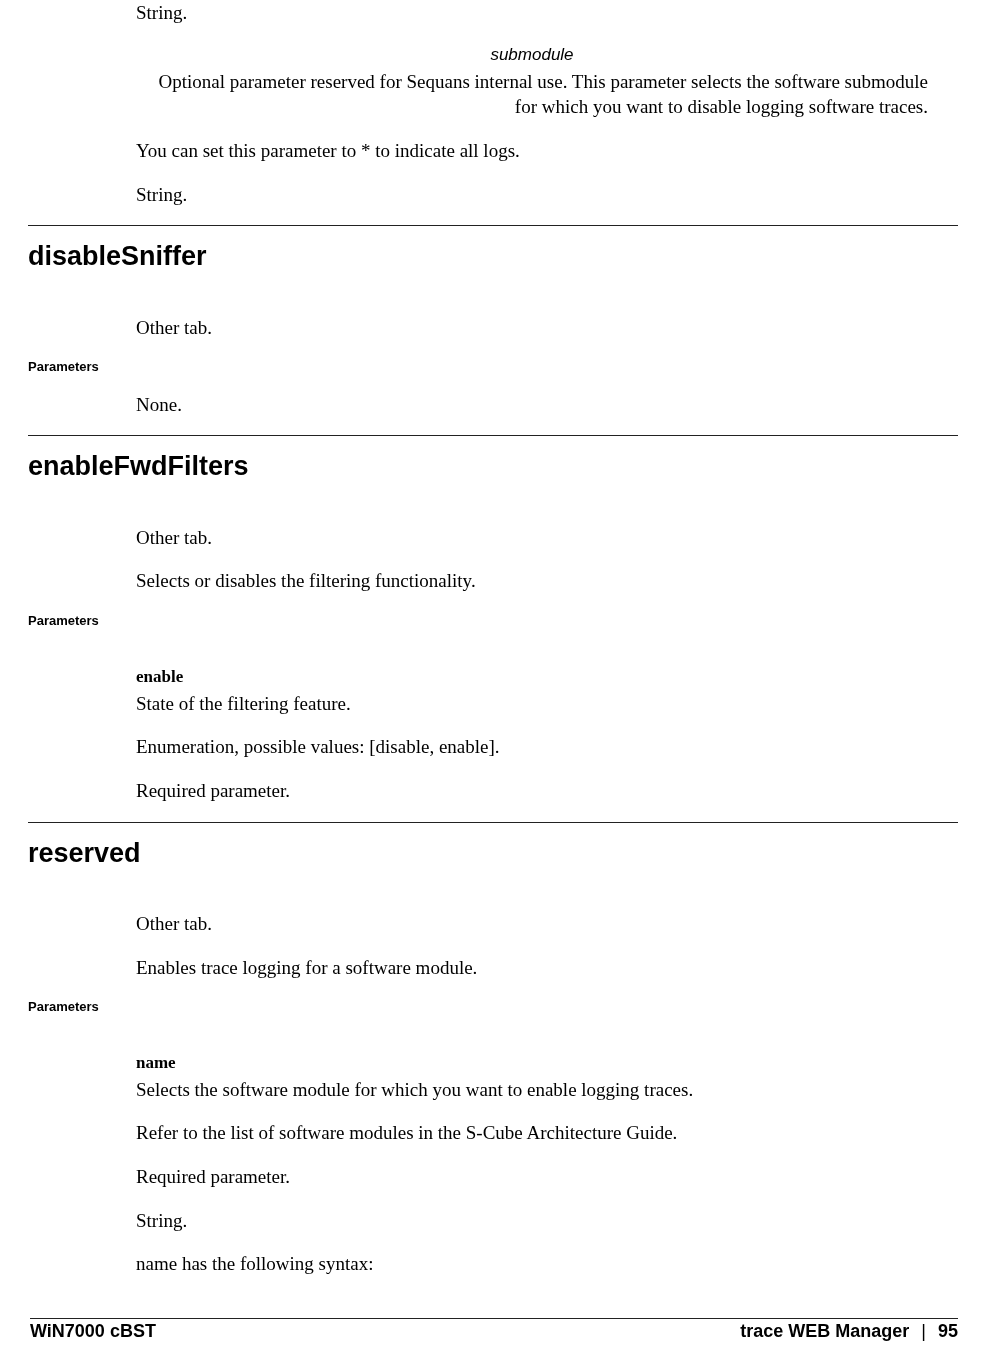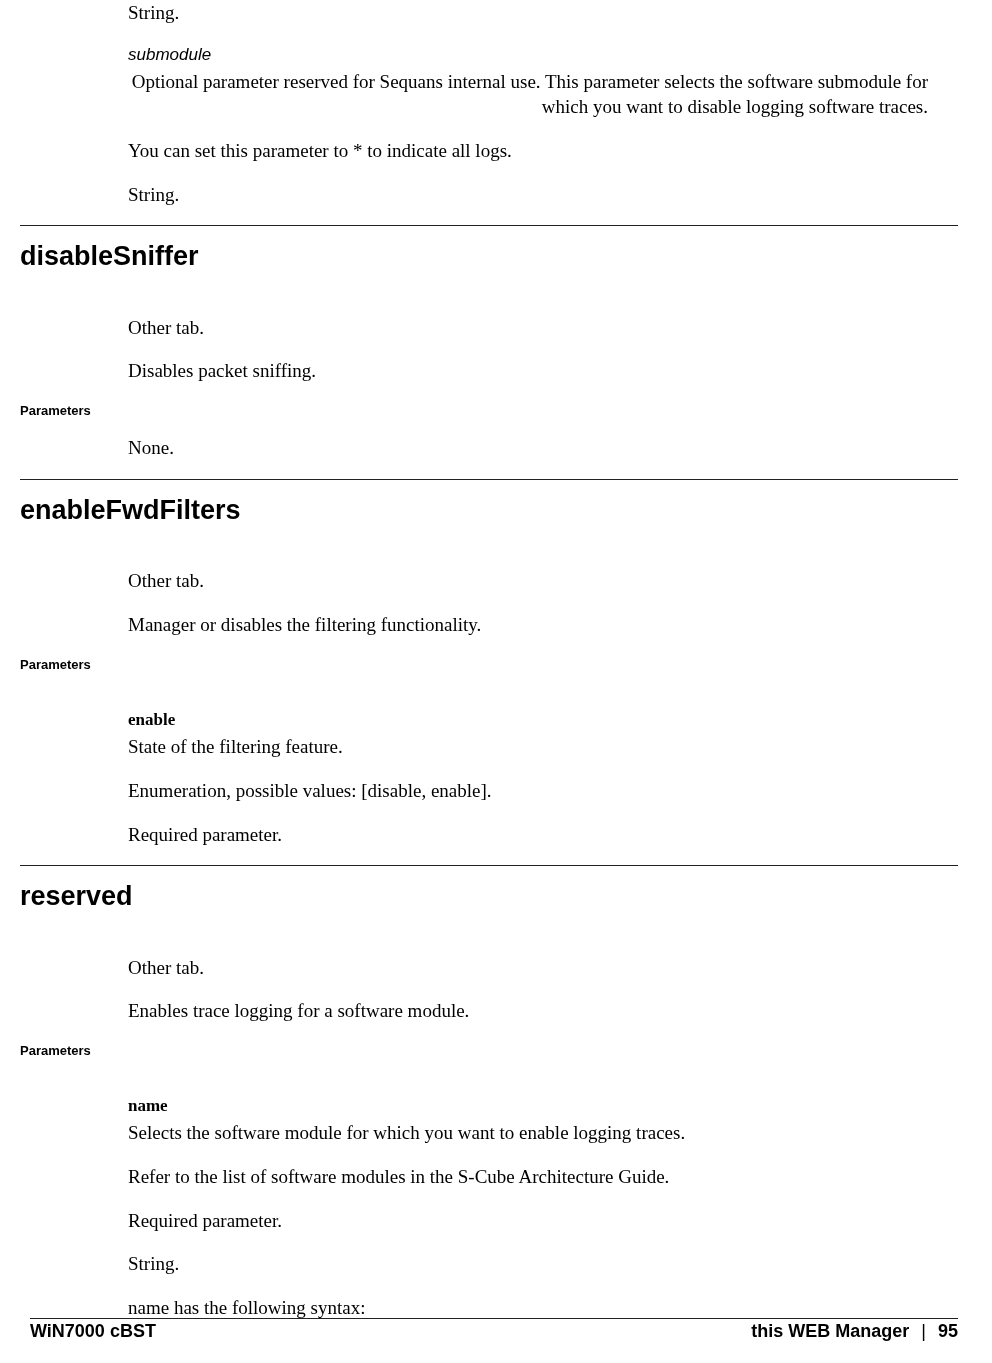--- a/index.html
+++ b/index.html
@@ -1,21 +1,21 @@
 <!DOCTYPE html>
 <html><head>
 <meta charset="utf-8">
 <style>
 html,body{margin:0;padding:0;background:#fff;color:#000;}
 body{width:992px;min-height:1363px;font-family:"Palatino Linotype","Book Antiqua",Palatino,Georgia,serif;font-size:19px;line-height:1.35;position:relative;}
-.page{padding:0 34px 0 20px;}
+.page{padding:0 34px 0 28px;}
 .indent{margin-left:108px;margin-right:30px;}
 .para{margin-top:16px;margin-bottom:18px;}
 .param-name{font-family:Liberation Serif, serif;font-weight:bold;font-size:17px;margin-top:36px;}
-.param-name-italic{font-family:"Segoe UI","Helvetica Neue",Arial,sans-serif;font-style:italic;font-size:17px;margin-top:18px;}
+.param-name-italic{font-family:"Segoe UI","Helvetica Neue",Arial,sans-serif;font-style:italic;font-size:17px;margin-top:18px;text-align:center;}
 .subhead{font-family:"Segoe UI","Helvetica Neue",Arial,sans-serif;font-weight:bold;font-size:13px;margin-top:14px;margin-bottom:14px;}
 .section-rule{border:none;border-top:1px solid #222;margin:14px 0 8px 0;}
 .section-title{font-family:"Segoe UI","Helvetica Neue",Arial,sans-serif;font-weight:bold;font-size:27px;margin:12px 0 40px 0;}
 .footer{position:absolute;bottom:20px;left:30px;right:34px;border-top:1px solid #222;font-family:"Segoe UI","Helvetica Neue",Arial,sans-serif;font-weight:bold;font-size:18px;display:flex;justify-content:space-between;align-items:center;}
 .footer-right{display:flex;align-items:center;}
 .footer-sep{margin:0 12px;font-weight:normal;}
 </style>
 </head>
 <body>
 
@@ -26,32 +26,31 @@
     <div class="param-name-italic">submodule</div>
     <div class="para" style="margin-top:2px;text-align:right;">Optional parameter reserved for Sequans internal use. This parameter selects the software submodule for which you want to disable logging software traces.</div>
     <div class="para">You can set this parameter to * to indicate all logs.</div>
     <div class="para">String.</div>
   </div>
 
   <hr class="section-rule">
   <div class="section-title">disableSniffer</div>
   <div class="indent">
     <div class="para">Other tab.</div>
-    <div class="para">Disables packet sniffing.</div>
   </div>
   <div class="subhead">Parameters</div>
   <div class="indent">
     <div class="para">None.</div>
   </div>
 
   <hr class="section-rule">
   <div class="section-title">enableFwdFilters</div>
   <div class="indent">
     <div class="para">Other tab.</div>
-    <div class="para">Manager or disables the filtering functionality.</div>
+    <div class="para">Selects or disables the filtering functionality.</div>
   </div>
   <div class="subhead">Parameters</div>
   <div class="indent">
     <div class="param-name">enable</div>
     <div class="para" style="margin-top:2px;">State of the filtering feature.</div>
     <div class="para">Enumeration, possible values: [disable, enable].</div>
     <div class="para">Required parameter.</div>
   </div>
 
   <hr class="section-rule">
@@ -68,17 +67,17 @@
     <div class="para">Required parameter.</div>
     <div class="para">String.</div>
     <div class="para">name has the following syntax:</div>
   </div>
 
 </div>
 
 <div class="footer">
   <span>WiN7000 cBST</span>
   <span class="footer-right">
-    <span>this WEB Manager</span>
+    <span>trace WEB Manager</span>
     <span class="footer-sep">|</span>
     <span>95</span>
   </span>
 </div>
 
 </body></html>

